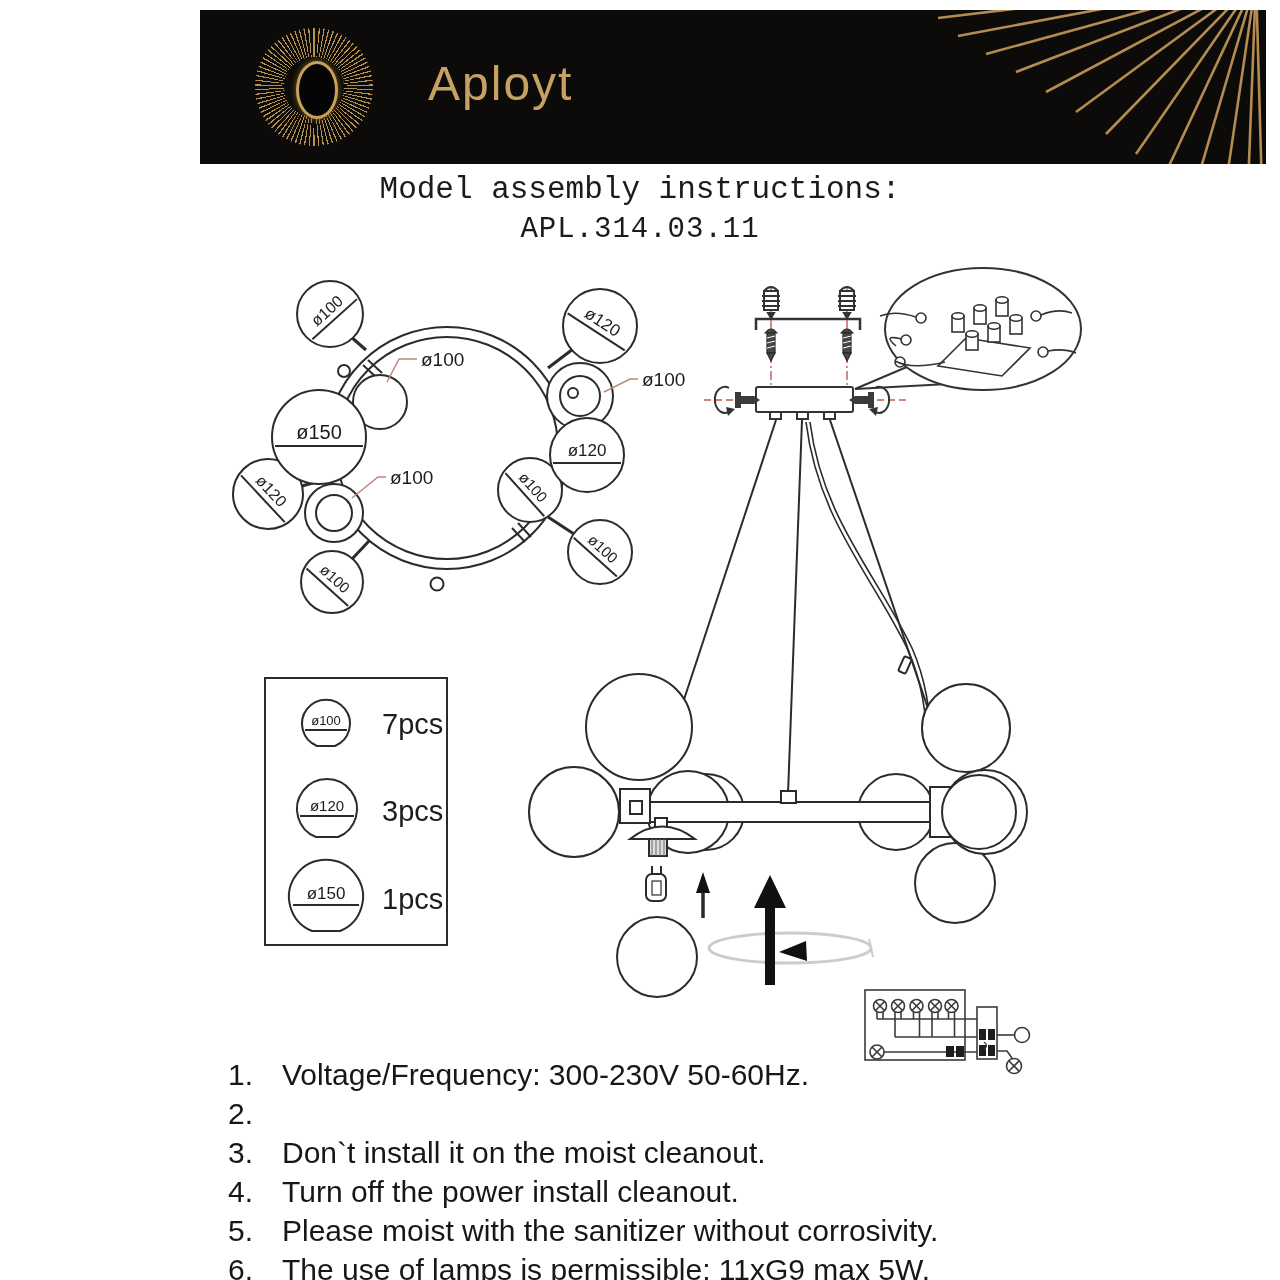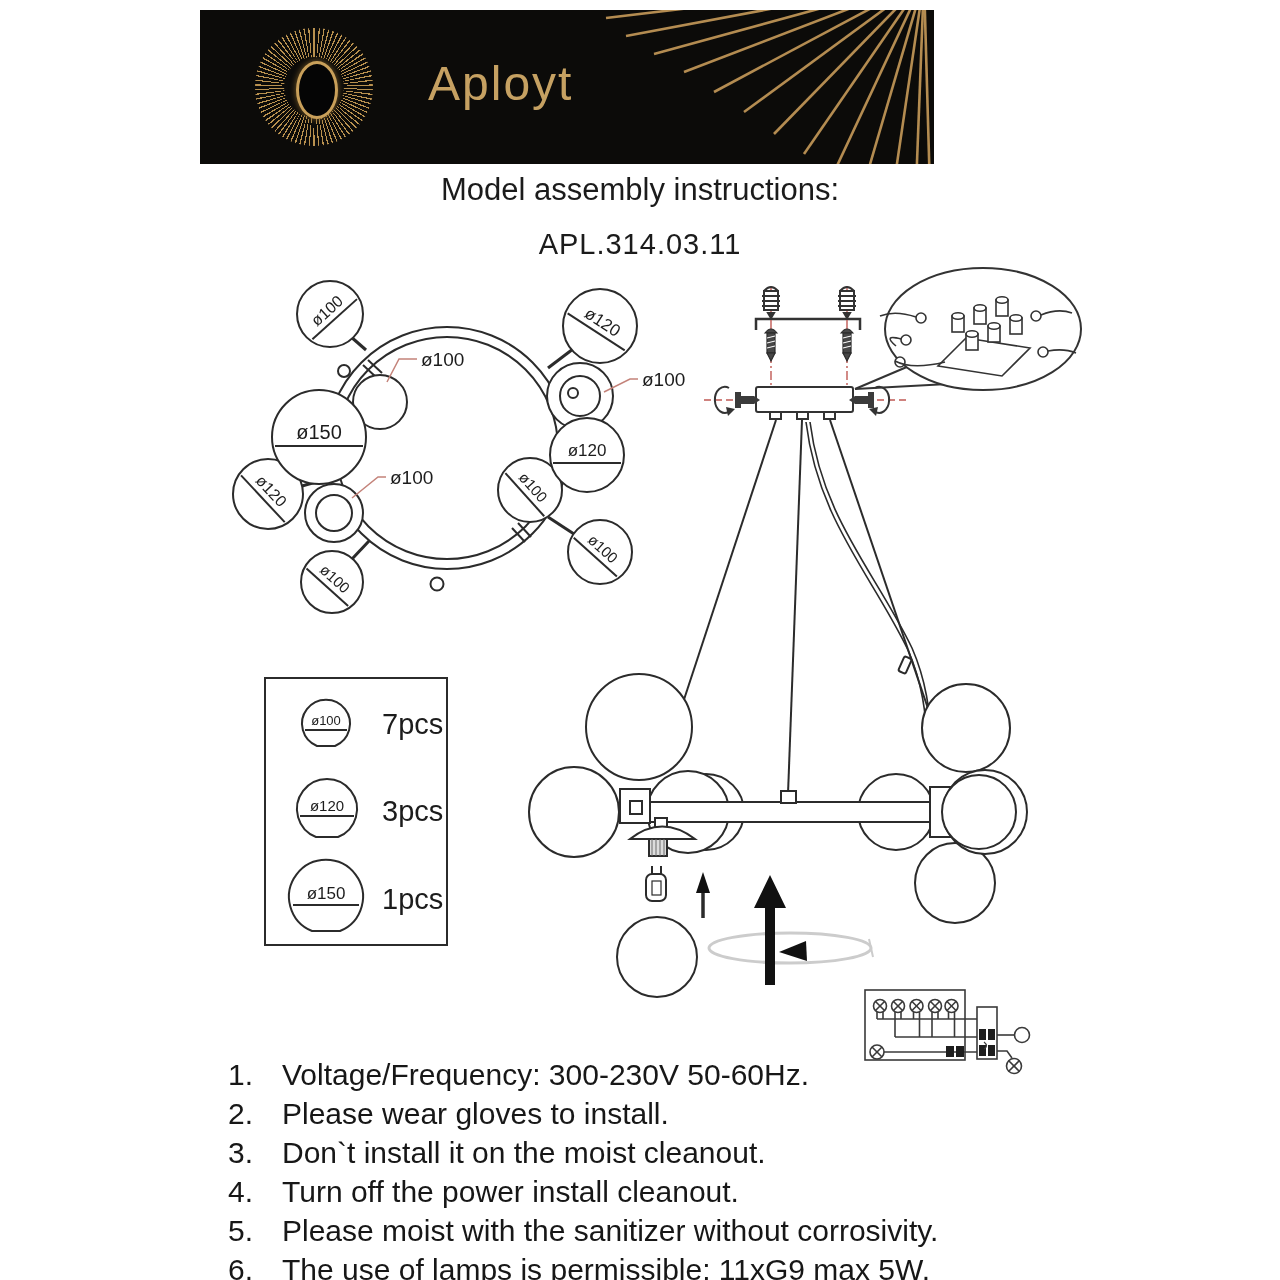--- a/index.html
+++ b/index.html
@@ -1,30 +1,30 @@
 <!DOCTYPE html>
 <html><head>
 <meta charset="utf-8">
 <style>
   html,body{margin:0;padding:0;background:#ffffff;}
   .page{position:relative;width:1280px;height:1280px;background:#ffffff;overflow:hidden;
         font-family:"Liberation Sans",sans-serif;}
   
-  .banner{position:absolute;left:200px;top:10px;width:734px;height:154px;background:#0c0b09;overflow:hidden;}
+  .banner{position:absolute;left:200px;top:10px;width:1066px;height:154px;background:#0c0b09;overflow:hidden;}
   .logo-rays{position:absolute;left:55px;top:18px;width:118px;height:118px;border-radius:50%;
      background:repeating-conic-gradient(#b9914f 0deg 1.3deg,transparent 1.3deg 4.6deg);}
   .logo-cover{position:absolute;left:84px;top:47px;width:60px;height:60px;border-radius:50%;background:#0c0b09;}
   .logo-oval{position:absolute;left:96px;top:51px;width:36px;height:52px;border-radius:50%;
      background:#050505;border:3px solid #c9a05a;box-shadow:0 0 6px #7a5c28;}
   .brand{position:absolute;left:228px;top:46px;font-size:48px;letter-spacing:2px;color:#c6a162;font-weight:400;}
   .corner-rays{position:absolute;right:0;top:0;}
   
-  .title-wrap{position:absolute;left:0;top:172px;width:1280px;text-align:center;color:#1b1b1b;}
+  .title-wrap{position:absolute;left:0;top:172px;width:1280px;text-align:center;color:#1b1b1b;font-family:Liberation Mono, monospace;}
   .title-line1{font-size:31px;}
-  .title-line2{font-size:29px;margin-top:20px;letter-spacing:1px;}
+  .title-line2{font-size:29px;margin-top:6px;letter-spacing:1px;}
   
   .diagram{position:absolute;left:0;top:0;width:1280px;height:1280px;}
   
   .instructions{position:absolute;left:228px;top:1058px;width:840px;color:#171717;}
   .instr-row{display:flex;align-items:flex-start;height:39px;font-size:30px;}
   .instr-num{width:54px;flex:none;}
   .instr-text{flex:1;white-space:nowrap;}
   text{font-family:"Liberation Sans",sans-serif;fill:#1c1c1c;}
 </style>
 </head>
@@ -417,21 +417,20 @@
     </g>
   </svg>
 
   <div class="instructions">
     <div class="instr-row">
       <span class="instr-num">1.</span>
       <span class="instr-text">Voltage/Frequency: 300-230V 50-60Hz.</span>
     </div>
     <div class="instr-row">
       <span class="instr-num">2.</span>
-      <span class="instr-text">Please wear gloves to install.</span>
     </div>
     <div class="instr-row">
       <span class="instr-num">3.</span>
       <span class="instr-text">Don`t install it on the moist cleanout.</span>
     </div>
     <div class="instr-row">
       <span class="instr-num">4.</span>
       <span class="instr-text">Turn off the power install cleanout.</span>
     </div>
     <div class="instr-row">

